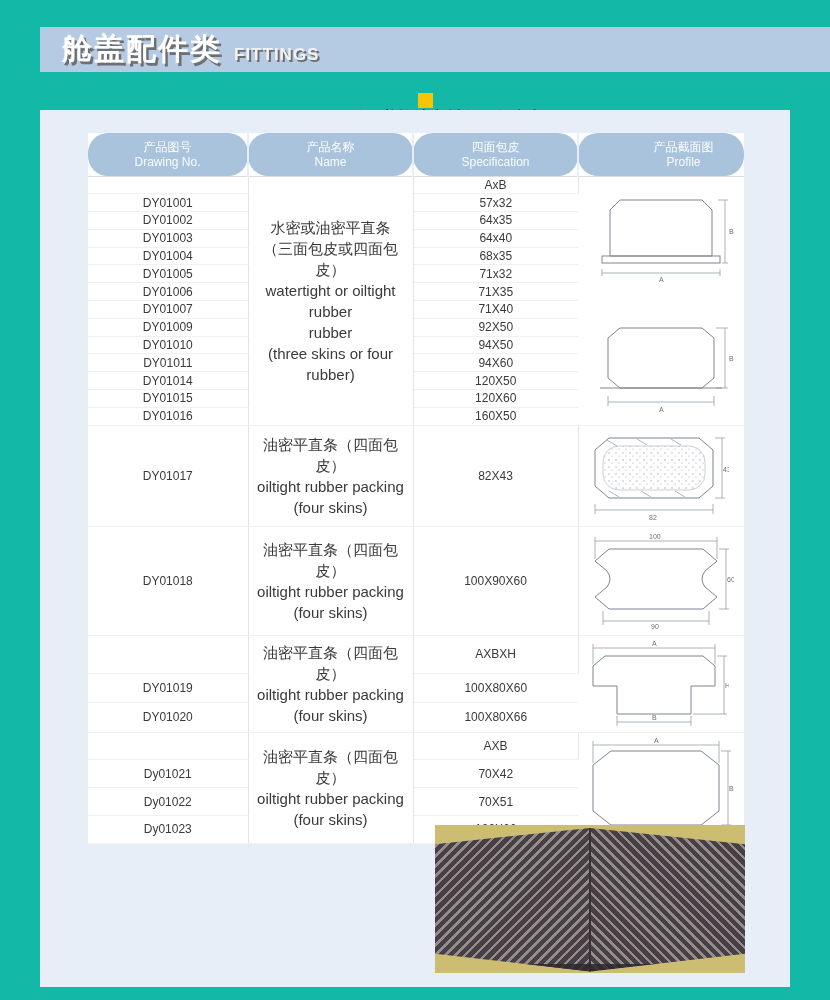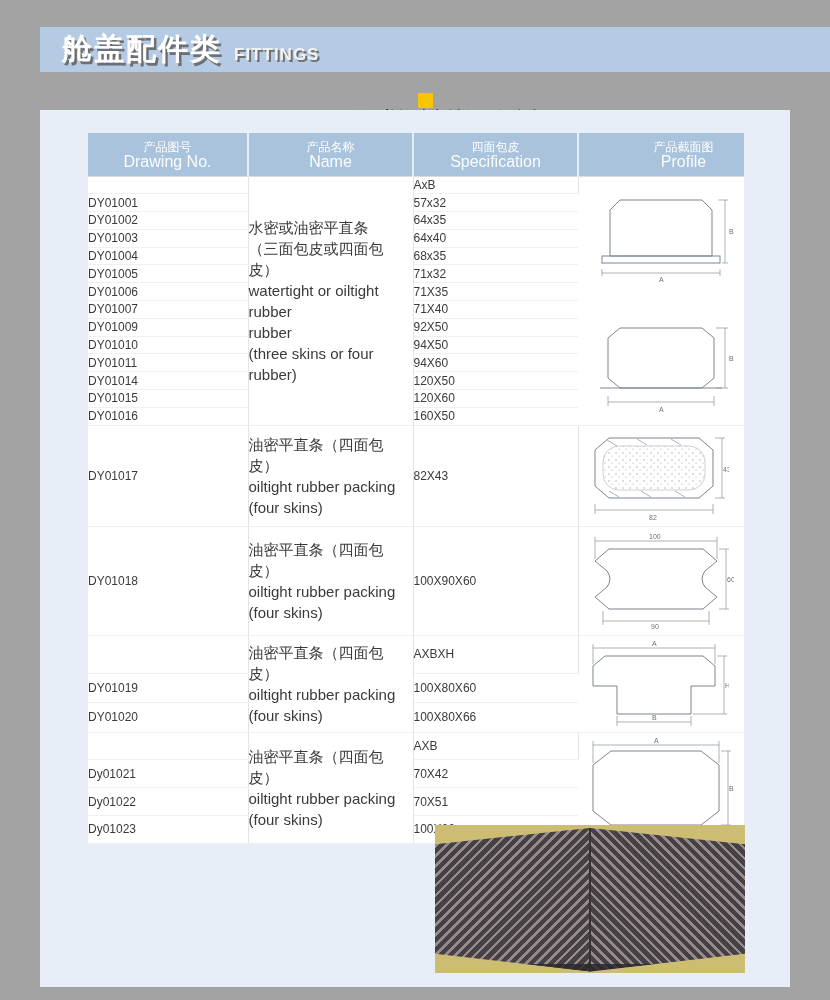--- a/index.html
+++ b/index.html
@@ -1,17 +1,17 @@
 <!DOCTYPE html>
 <html><head>
 <meta charset="utf-8">
 <style>
   * { margin:0; padding:0; box-sizing:border-box; }
   html,body { background:#ffffff; font-family:"Liberation Sans", sans-serif; }
-  .page { position:relative; width:830px; height:1000px; background:#a3a3a3; overflow:hidden; }
+  .page { position:relative; width:830px; height:1000px; background:#14b8a6; overflow:hidden; }
 
   
   .banner { position:absolute; left:40px; top:27px; width:790px; height:45px;
             background:#b5cbe3; display:flex; align-items:center; padding-left:22px; }
   .title-zh { font-size:30px; font-weight:bold; color:#ffffff; letter-spacing:2px;
               text-shadow:2.5px 2.5px 0 #6f6f72; }
   .title-en { font-size:17px; font-weight:bold; color:#f2f2f2; margin-left:12px; margin-top:10px;
               letter-spacing:1px; text-shadow:2px 2px 0 #6f6f72; }
 
   
@@ -25,25 +25,25 @@
 
   
   table.catalog { position:absolute; left:48px; top:23px; width:656px;
                   border-collapse:collapse; table-layout:fixed; background:#ffffff;
                   font-size:12px; color:#3a3a3a; }
   col.c-no   { width:160px; }
   col.c-name { width:165px; }
   col.c-spec { width:165px; }
   col.c-prof { width:166px; }
   th { background:#a9c3dd; color:#ffffff; font-weight:normal; height:43px;
-       border-right:2px solid #e7eef7; vertical-align:middle; text-align:center; }
+       border-right:2px solid #e7eef7; vertical-align:middle; text-align:center;border-radius:20px; }
   th:last-child { border-right:none;padding-left:44px; }
   .th-zh { font-size:12px; display:block; line-height:15px; }
-  .th-en { font-size:16px; display:block; line-height:14px; opacity:.95; }
-  td { vertical-align:middle; background:#ffffff;
+  .th-en { font-size:12px; display:block; line-height:14px; opacity:.95; }
+  td { text-align:center; vertical-align:middle; background:#ffffff;
        border-right:1px solid #e4e4e4; border-bottom:1px solid #f0f0f0; }
   td:last-child { border-right:none;margin-left:40px; }
   tr.sec-top td { border-top:1px solid #dcdcdc; }
   td.name-cell { font-size:15px; line-height:1.4; color:#3a3a3a; }
   td.prof-cell { padding:4px 0; }
   .r18  { height:17.8px; }
   .r35  { height:35px; }
   .r27  { height:27px; }
   .r95  { height:95px; }
   .r100 { height:100px; }

